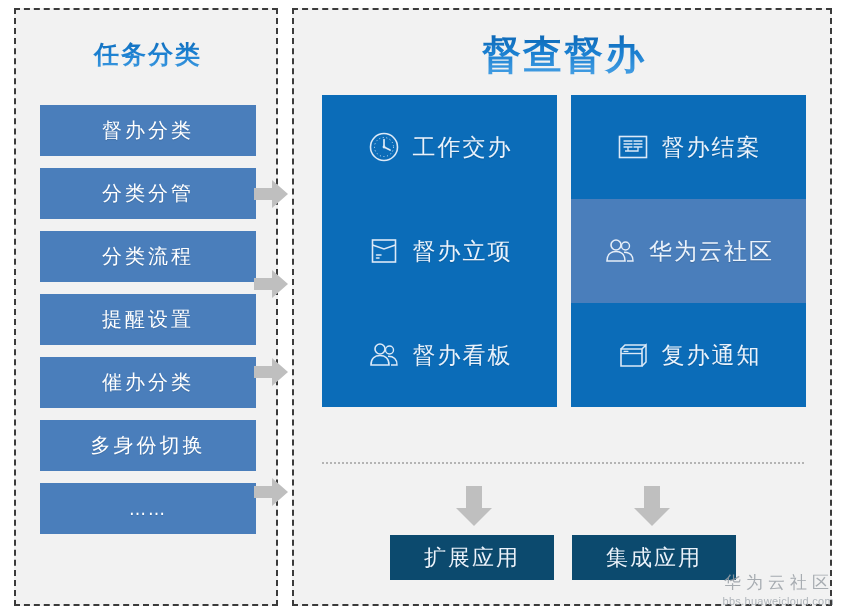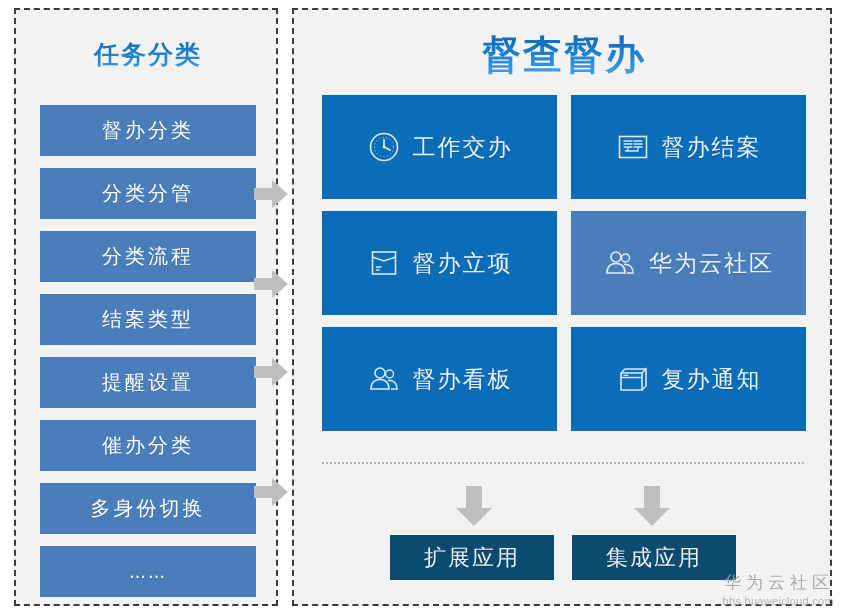--- a/index.html
+++ b/index.html
@@ -94,21 +94,21 @@
   
   #tile-grid {
     position: absolute;
     left: 28px;
     top: 85px;
     width: 484px;
   }
   .tile-row {
     display: flex;
     gap: 14px;
-    margin-bottom: 12px;
+    margin-bottom: 0;
   }
   .tile {
     width: 235px;
     height: 104px;
     background: #0b6cb8;
     display: flex;
     align-items: center;
     justify-content: center;
     box-sizing: border-box;
     color: #eaf2fb;
@@ -208,23 +208,20 @@
 
     <div id="sidebar-list">
       <div class="sidebar-item">
         <span>督办分类</span>
       </div>
       <div class="sidebar-item">
         <span>分类分管</span>
       </div>
       <div class="sidebar-item">
         <span>分类流程</span>
-      </div>
-      <div class="sidebar-item">
-        <span>结案类型</span>
       </div>
       <div class="sidebar-item">
         <span>提醒设置</span>
       </div>
       <div class="sidebar-item">
         <span>催办分类</span>
       </div>
       <div class="sidebar-item">
         <span>多身份切换</span>
       </div>

